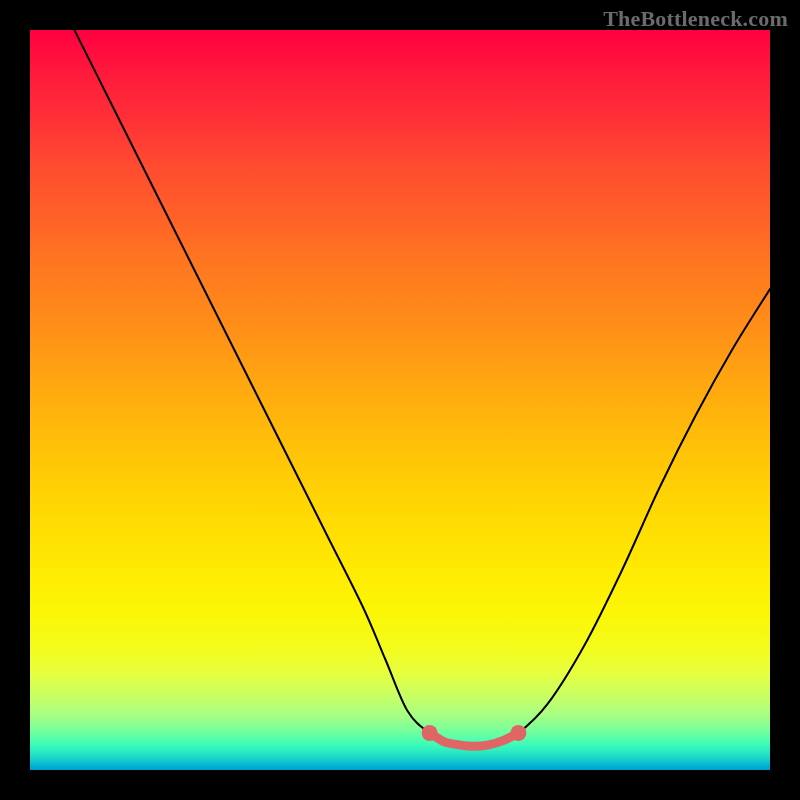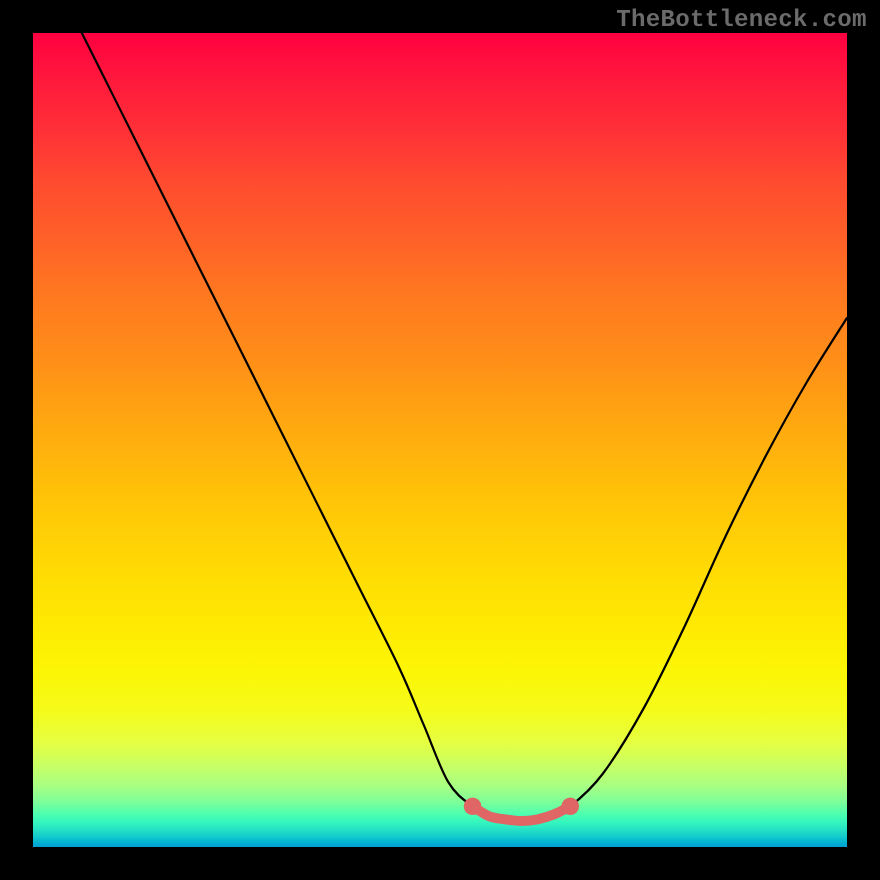--- a/index.html
+++ b/index.html
@@ -50,21 +50,21 @@
       #12c8cd 98.8%,
       #08bad0 99.2%,
       #00acd2 99.6%,
       #009ed4 100%
     );
   }
   .watermark {
     position: absolute;
     top: 6px;
     right: 12px;
-    font-family: Liberation Mono, monospace;
+    font-family: Liberation Serif, serif;
     font-size: 22px;
     font-weight: bold;
     color: #6b6b6b;
     letter-spacing: 0.2px;
   }
   svg.curve {
     position: absolute;
     inset: 0;
   }
   .series-line {

